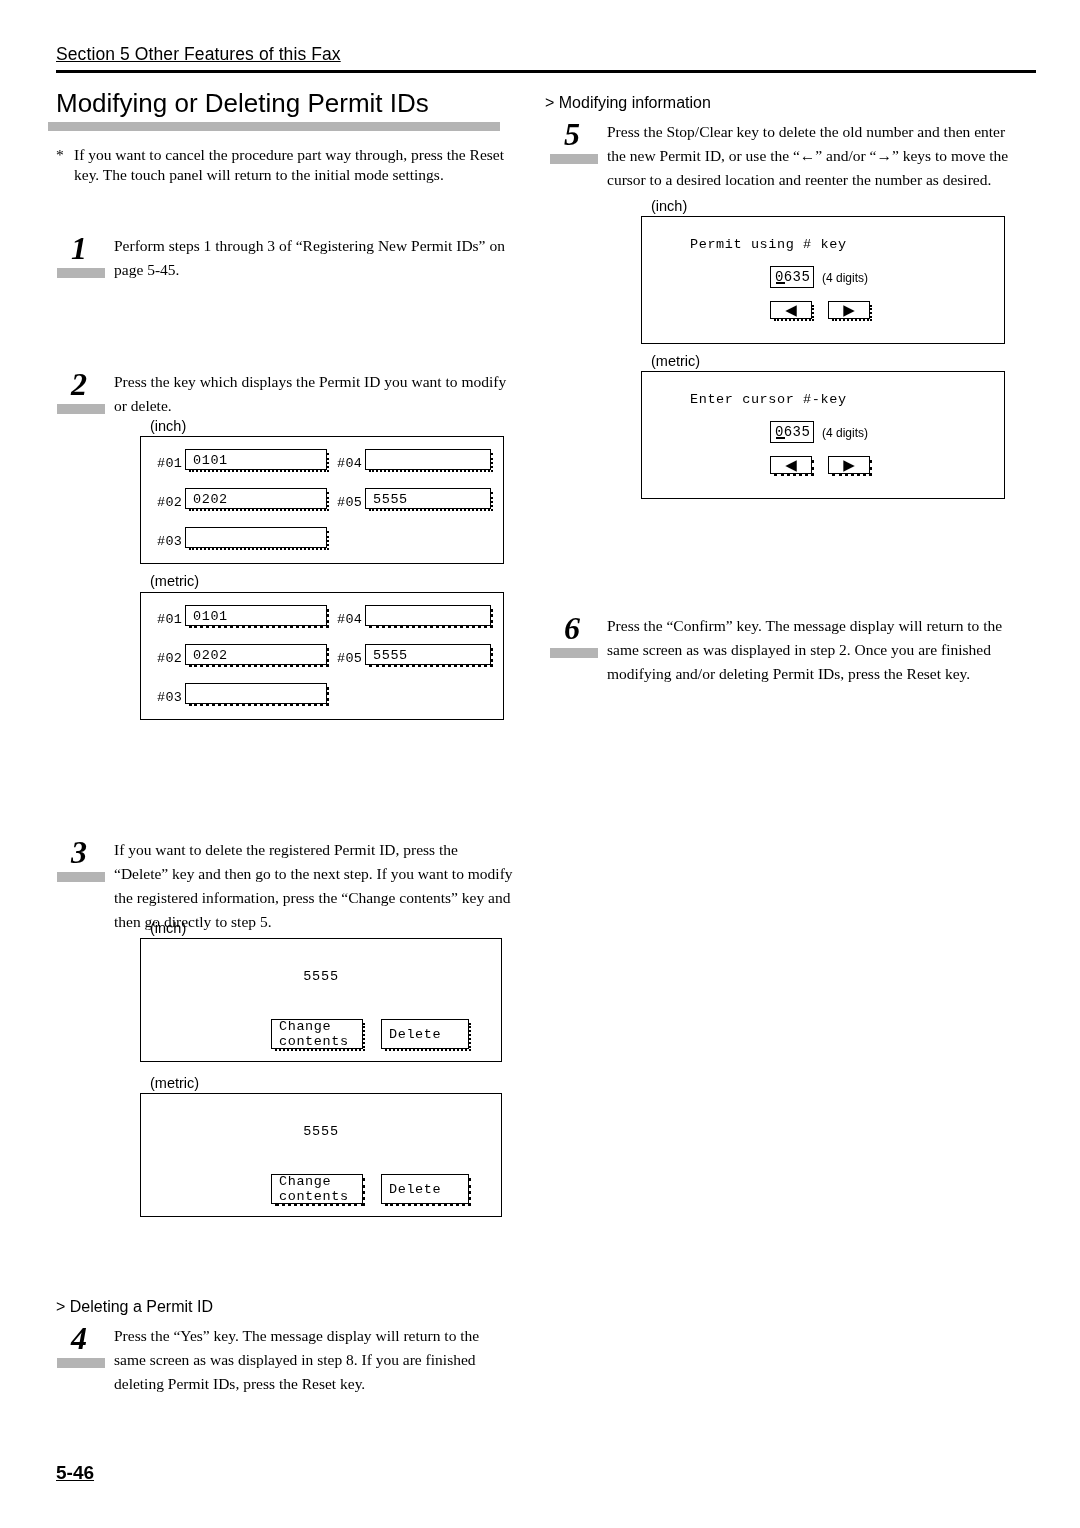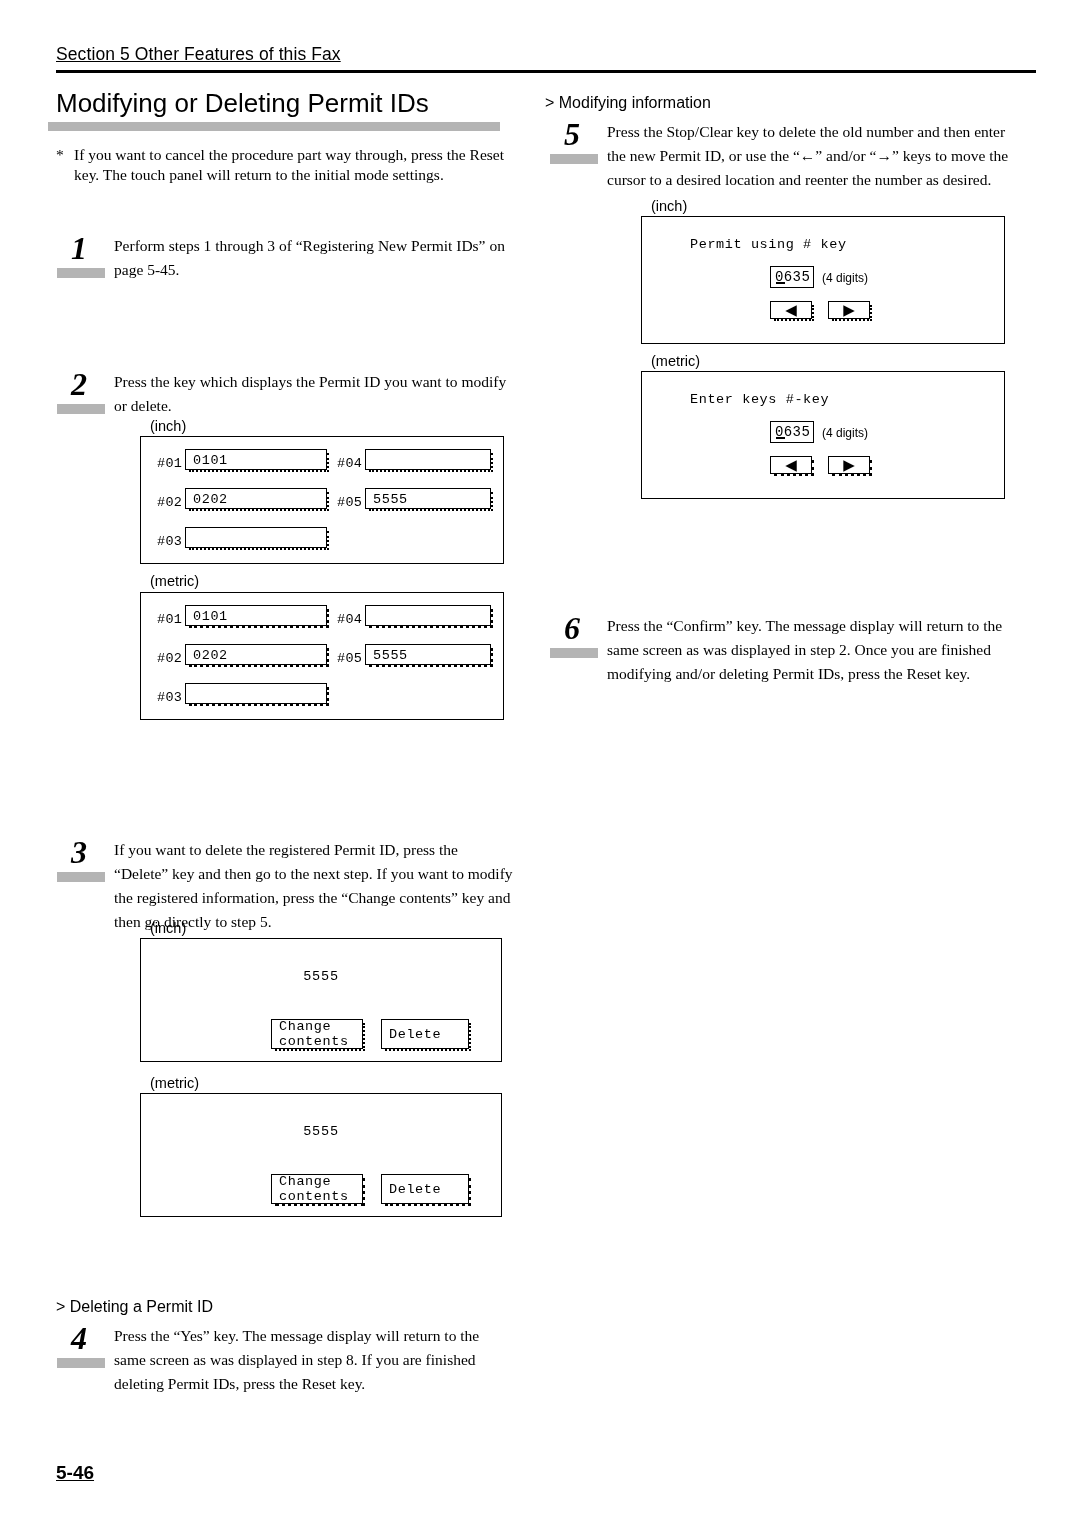--- a/index.html
+++ b/index.html
@@ -379,21 +379,21 @@
     <div class="lcdkey" style="left:128px; top:84px; width:42px; height:18px;">
       <span class="arrow-glyph">◀</span>
     </div>
     <div class="lcdkey" style="left:186px; top:84px; width:42px; height:18px;">
       <span class="arrow-glyph">▶</span>
     </div>
   </div>
 
   <div class="panel-label" style="left:106px; top:353px;">(metric)</div>
   <div class="panel" style="left:96px; top:371px; width:364px; height:128px;">
-    <div class="lcd-text" style="left:48px; top:20px;">Enter keys #-key</div>
+    <div class="lcd-text" style="left:48px; top:20px;">Enter cursor #-key</div>
     <div class="entry-box" style="left:128px; top:49px; width:44px; height:22px;">
       <span class="num">0635</span>
       <span class="entry-cursor"></span>
     </div>
     <div class="digits-note" style="left:180px; top:54px;">(4 digits)</div>
     <div class="lcdkey thick" style="left:128px; top:84px; width:42px; height:18px;">
       <span class="arrow-glyph">◀</span>
     </div>
     <div class="lcdkey thick" style="left:186px; top:84px; width:42px; height:18px;">
       <span class="arrow-glyph">▶</span>

